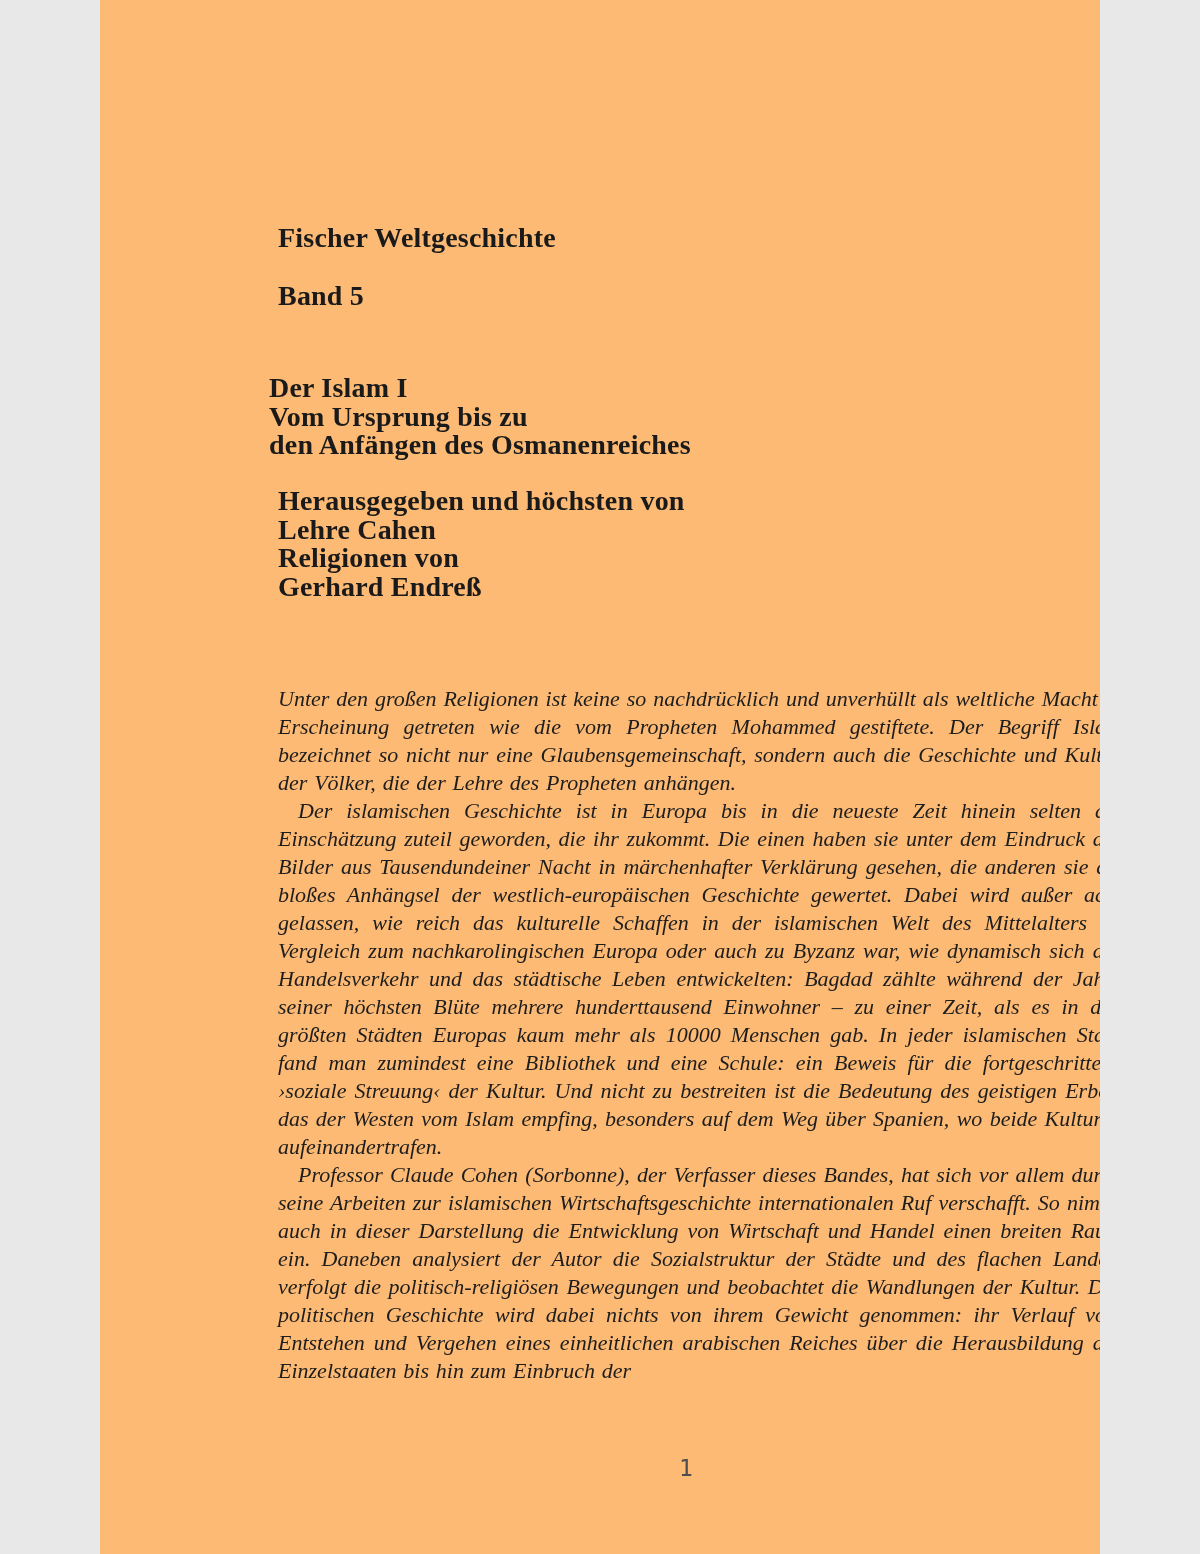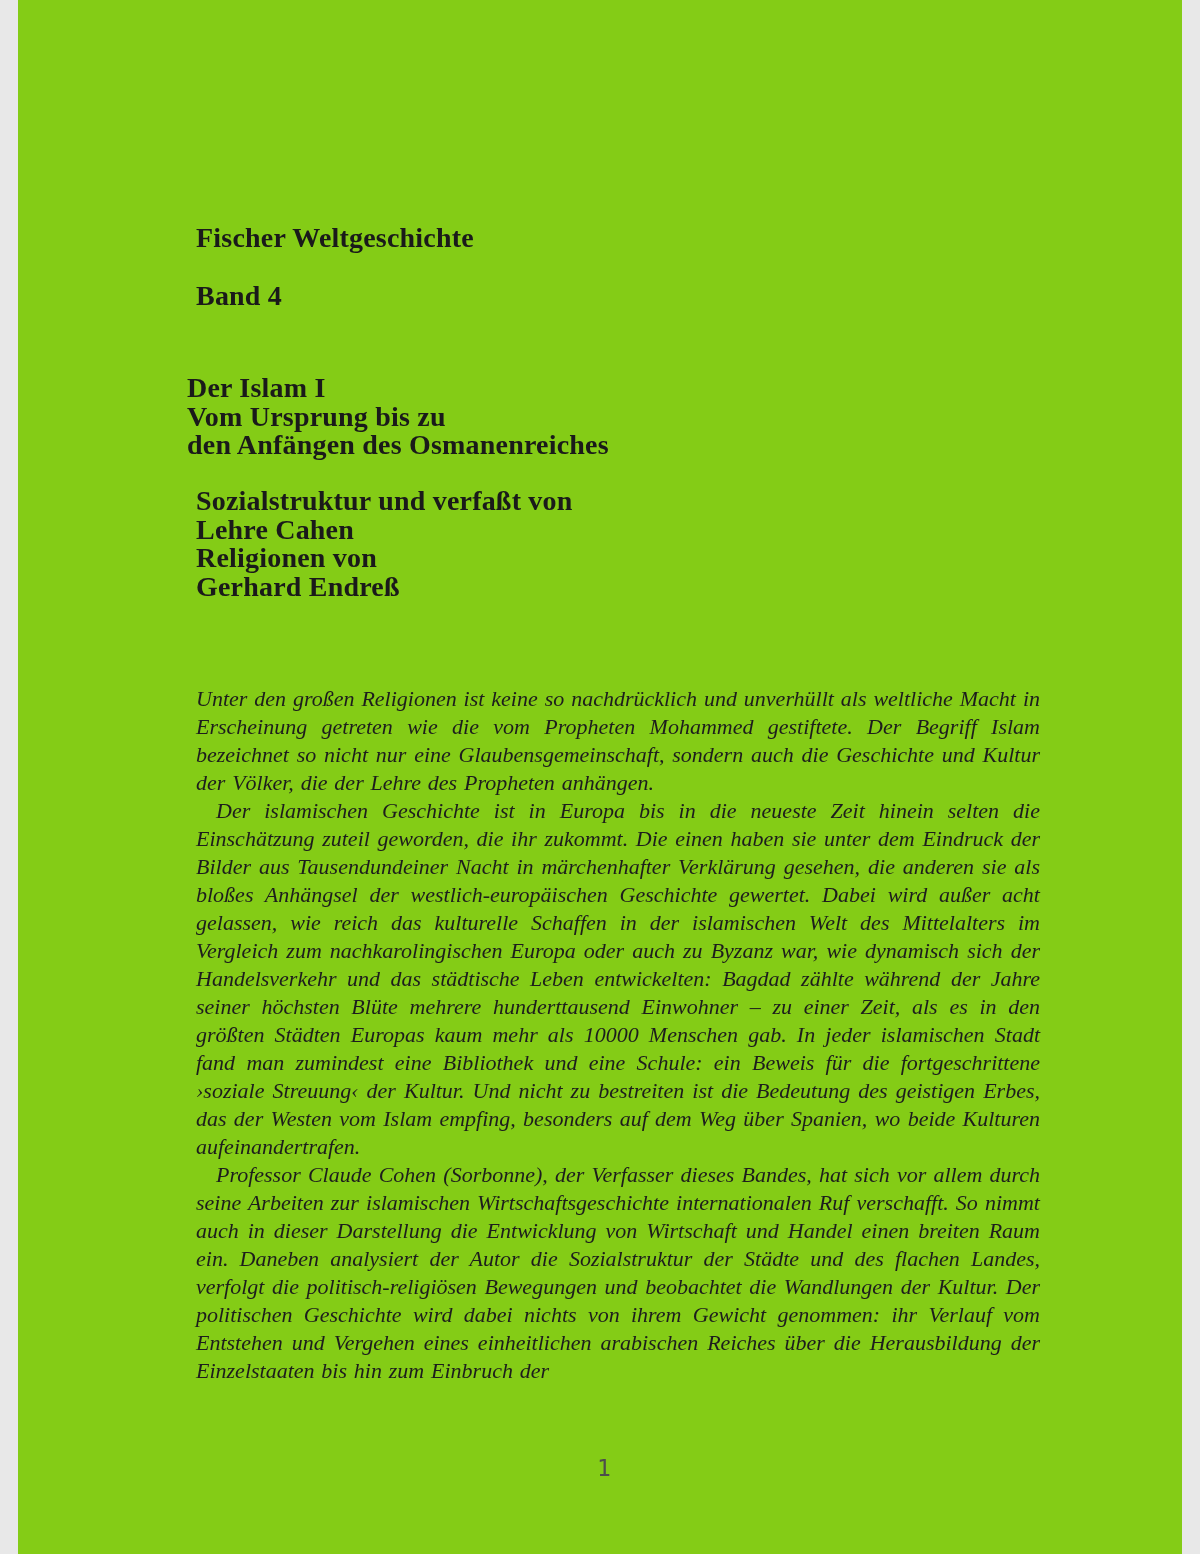--- a/index.html
+++ b/index.html
@@ -2,24 +2,24 @@
 <html lang="de"><head>
 <meta charset="utf-8">
 <style>
   html, body {
     margin: 0;
     padding: 0;
     background: #e8e8e8;
   }
   .page {
     position: relative;
-    width: 1164px;
+    width: 1000px;
     height: 1554px;
     margin: 0 auto;
-    background: #84cc16;
+    background: #fdba74;
     overflow: hidden;
   }
   .serif-bold {
     font-family: "Liberation Serif", "DejaVu Serif", serif;
     font-weight: bold;
     color: #1a1a1a;
     font-size: 28px;
     line-height: 28.5px;
     letter-spacing: 0.2px;
     white-space: nowrap;
@@ -61,30 +61,30 @@
     color: #4d4d4d;
   }
 </style>
 </head>
 <body>
 
 <div class="page">
 
   <div class="series-block serif-bold">Fischer Weltgeschichte</div>
 
-  <div class="volume-block serif-bold">Band 4</div>
+  <div class="volume-block serif-bold">Band 5</div>
 
   <div class="title-block">
     <div class="serif-bold">Der Islam I</div>
     <div class="serif-bold">Vom Ursprung bis zu</div>
     <div class="serif-bold">den Anfängen des Osmanenreiches</div>
   </div>
 
   <div class="editors-block">
-    <div class="serif-bold">Sozialstruktur und verfaßt von</div>
+    <div class="serif-bold">Herausgegeben und höchsten von</div>
     <div class="serif-bold">Lehre Cahen</div>
     <div class="serif-bold">Religionen von</div>
     <div class="serif-bold">Gerhard Endreß</div>
   </div>
 
   <div class="body-block">
     <p>Unter den großen Religionen ist keine so nachdrücklich und unverhüllt als weltliche Macht in Erscheinung getreten wie die vom Propheten Mohammed gestiftete. Der Begriff Islam bezeichnet so nicht nur eine Glaubensgemeinschaft, sondern auch die Geschichte und Kultur der Völker, die der Lehre des Propheten anhängen.</p>
     <p class="indented">Der islamischen Geschichte ist in Europa bis in die neueste Zeit hinein selten die Einschätzung zuteil geworden, die ihr zukommt. Die einen haben sie unter dem Eindruck der Bilder aus Tausendundeiner Nacht in märchenhafter Verklärung gesehen, die anderen sie als bloßes Anhängsel der westlich-europäischen Geschichte gewertet. Dabei wird außer acht gelassen, wie reich das kulturelle Schaffen in der islamischen Welt des Mittelalters im Vergleich zum nachkarolingischen Europa oder auch zu Byzanz war, wie dynamisch sich der Handelsverkehr und das städtische Leben entwickelten: Bagdad zählte während der Jahre seiner höchsten Blüte mehrere hunderttausend Einwohner – zu einer Zeit, als es in den größten Städten Europas kaum mehr als 10000 Menschen gab. In jeder islamischen Stadt fand man zumindest eine Bibliothek und eine Schule: ein Beweis für die fortgeschrittene ›soziale Streuung‹ der Kultur. Und nicht zu bestreiten ist die Bedeutung des geistigen Erbes, das der Westen vom Islam empfing, besonders auf dem Weg über Spanien, wo beide Kulturen aufeinandertrafen.</p>
     <p class="indented">Professor Claude Cohen (Sorbonne), der Verfasser dieses Bandes, hat sich vor allem durch seine Arbeiten zur islamischen Wirtschaftsgeschichte internationalen Ruf verschafft. So nimmt auch in dieser Darstellung die Entwicklung von Wirtschaft und Handel einen breiten Raum ein. Daneben analysiert der Autor die Sozialstruktur der Städte und des flachen Landes, verfolgt die politisch-religiösen Bewegungen und beobachtet die Wandlungen der Kultur. Der politischen Geschichte wird dabei nichts von ihrem Gewicht genommen: ihr Verlauf vom Entstehen und Vergehen eines einheitlichen arabischen Reiches über die Herausbildung der Einzelstaaten bis hin zum Einbruch der</p>
   </div>

